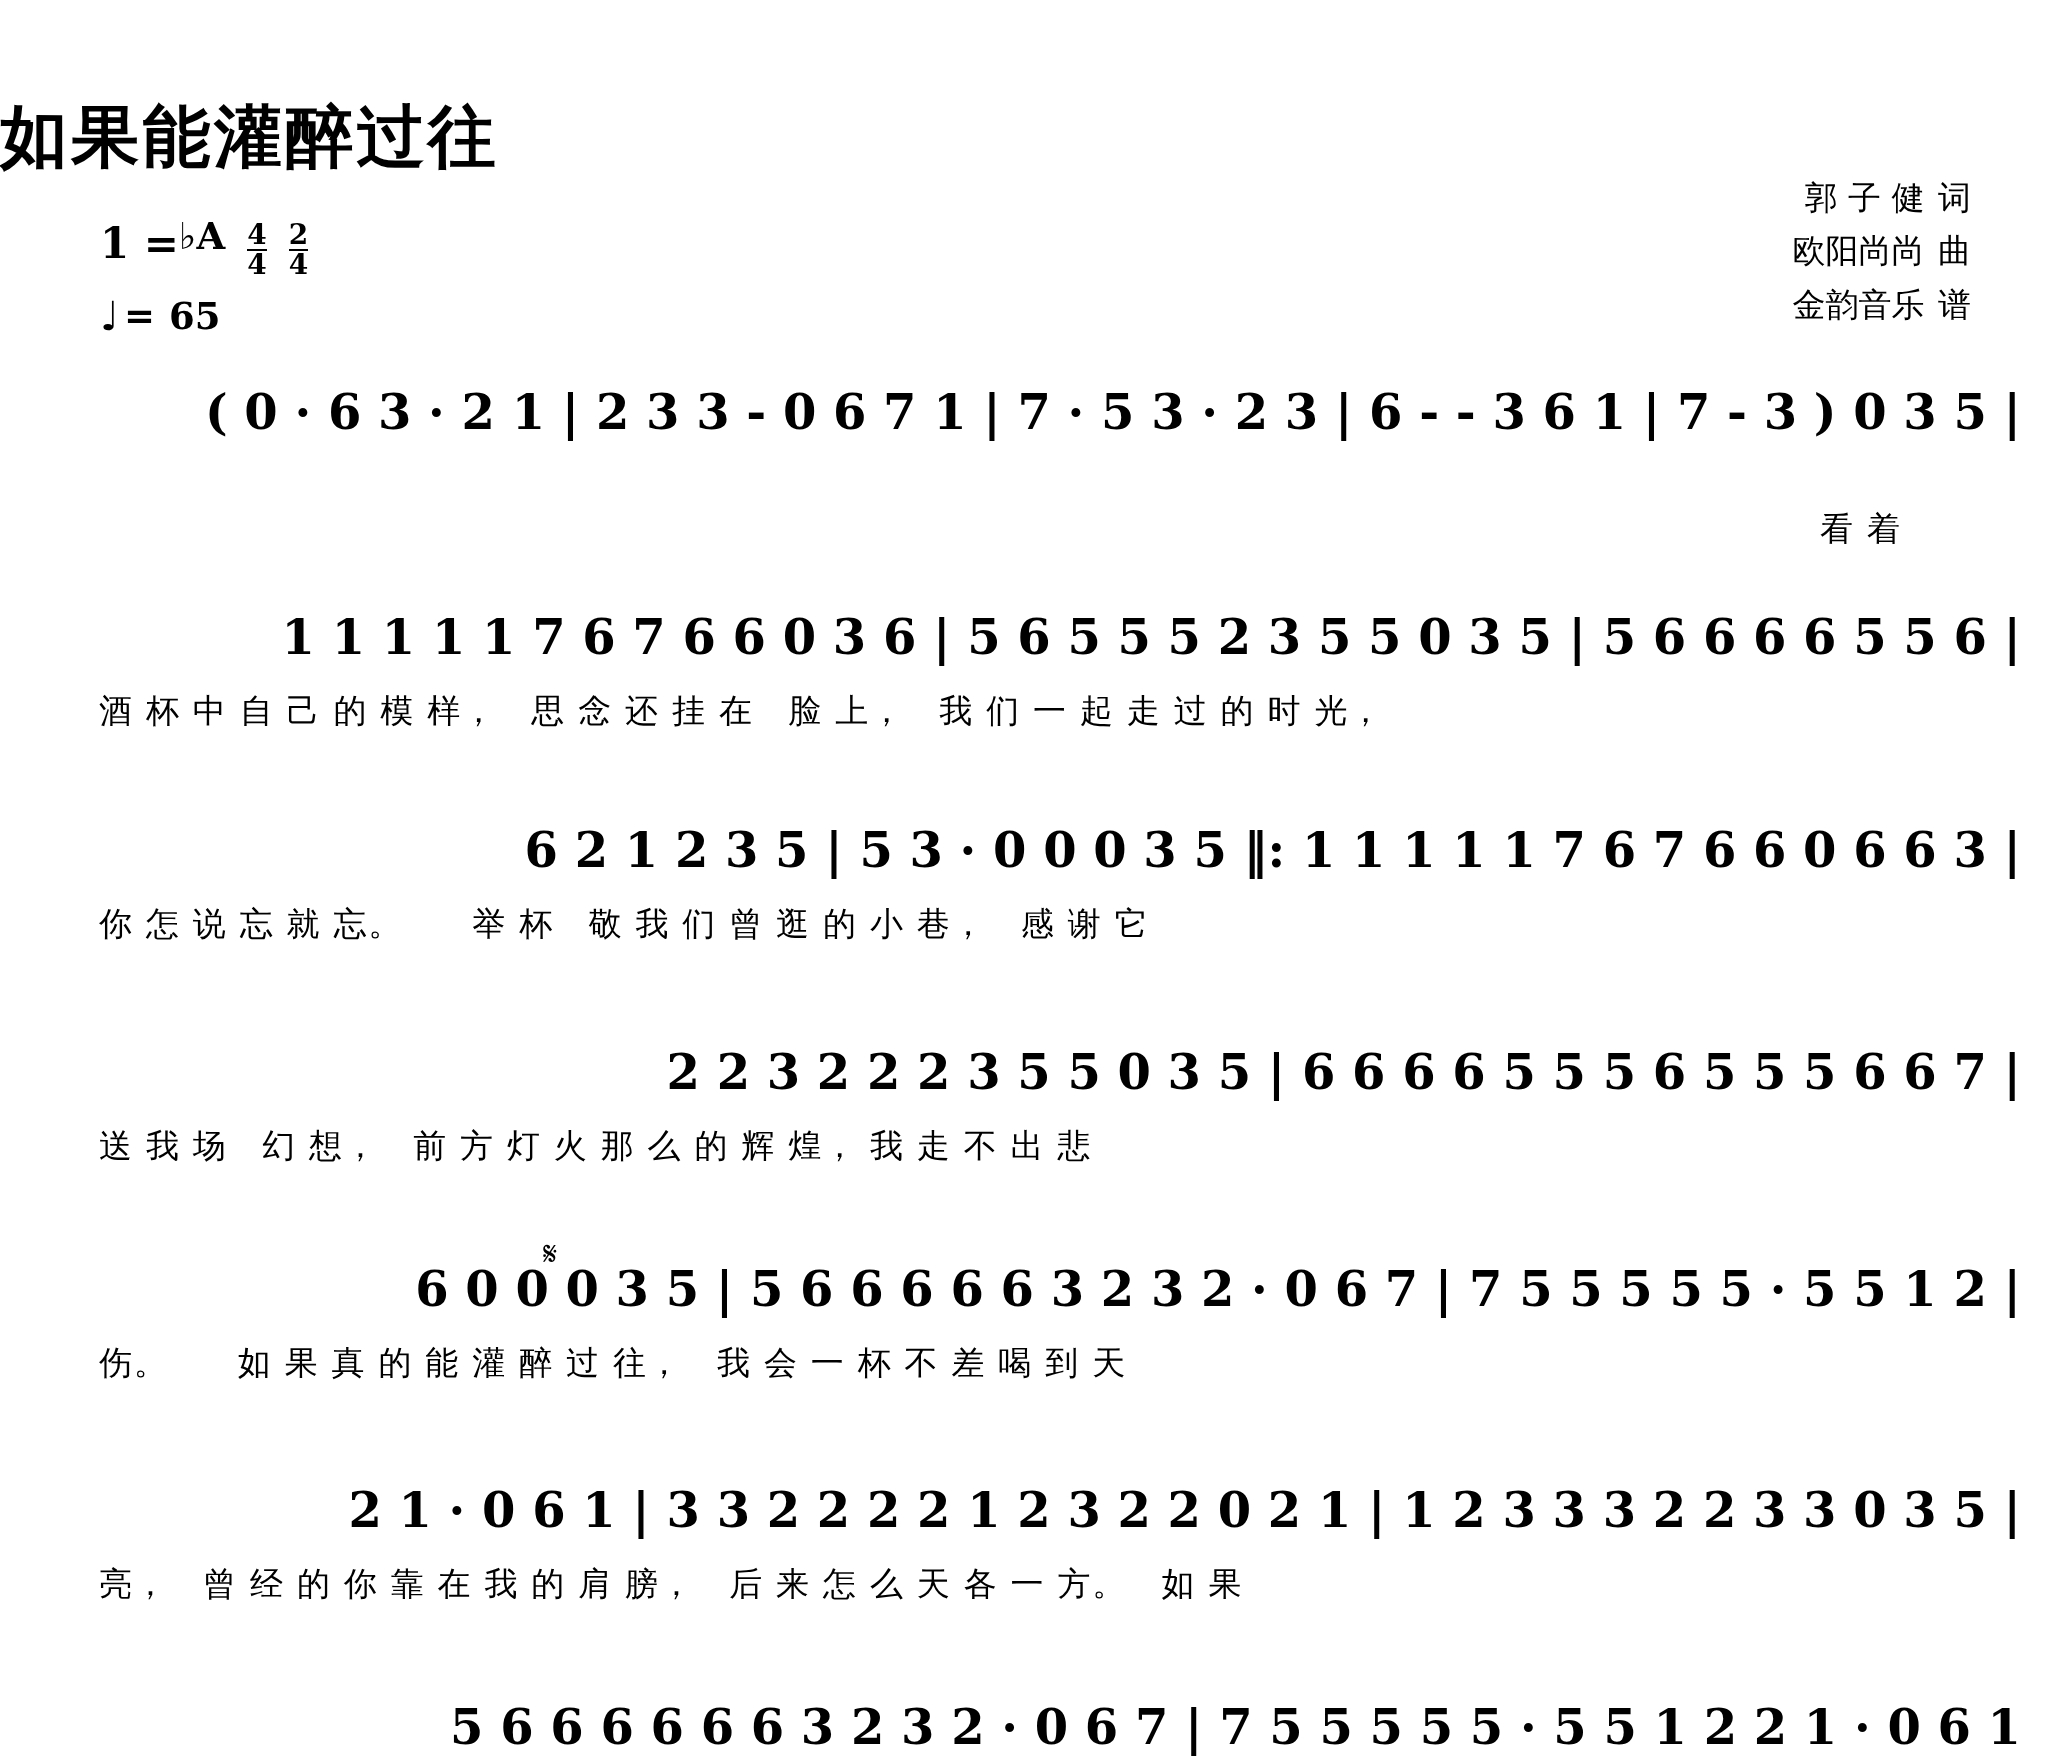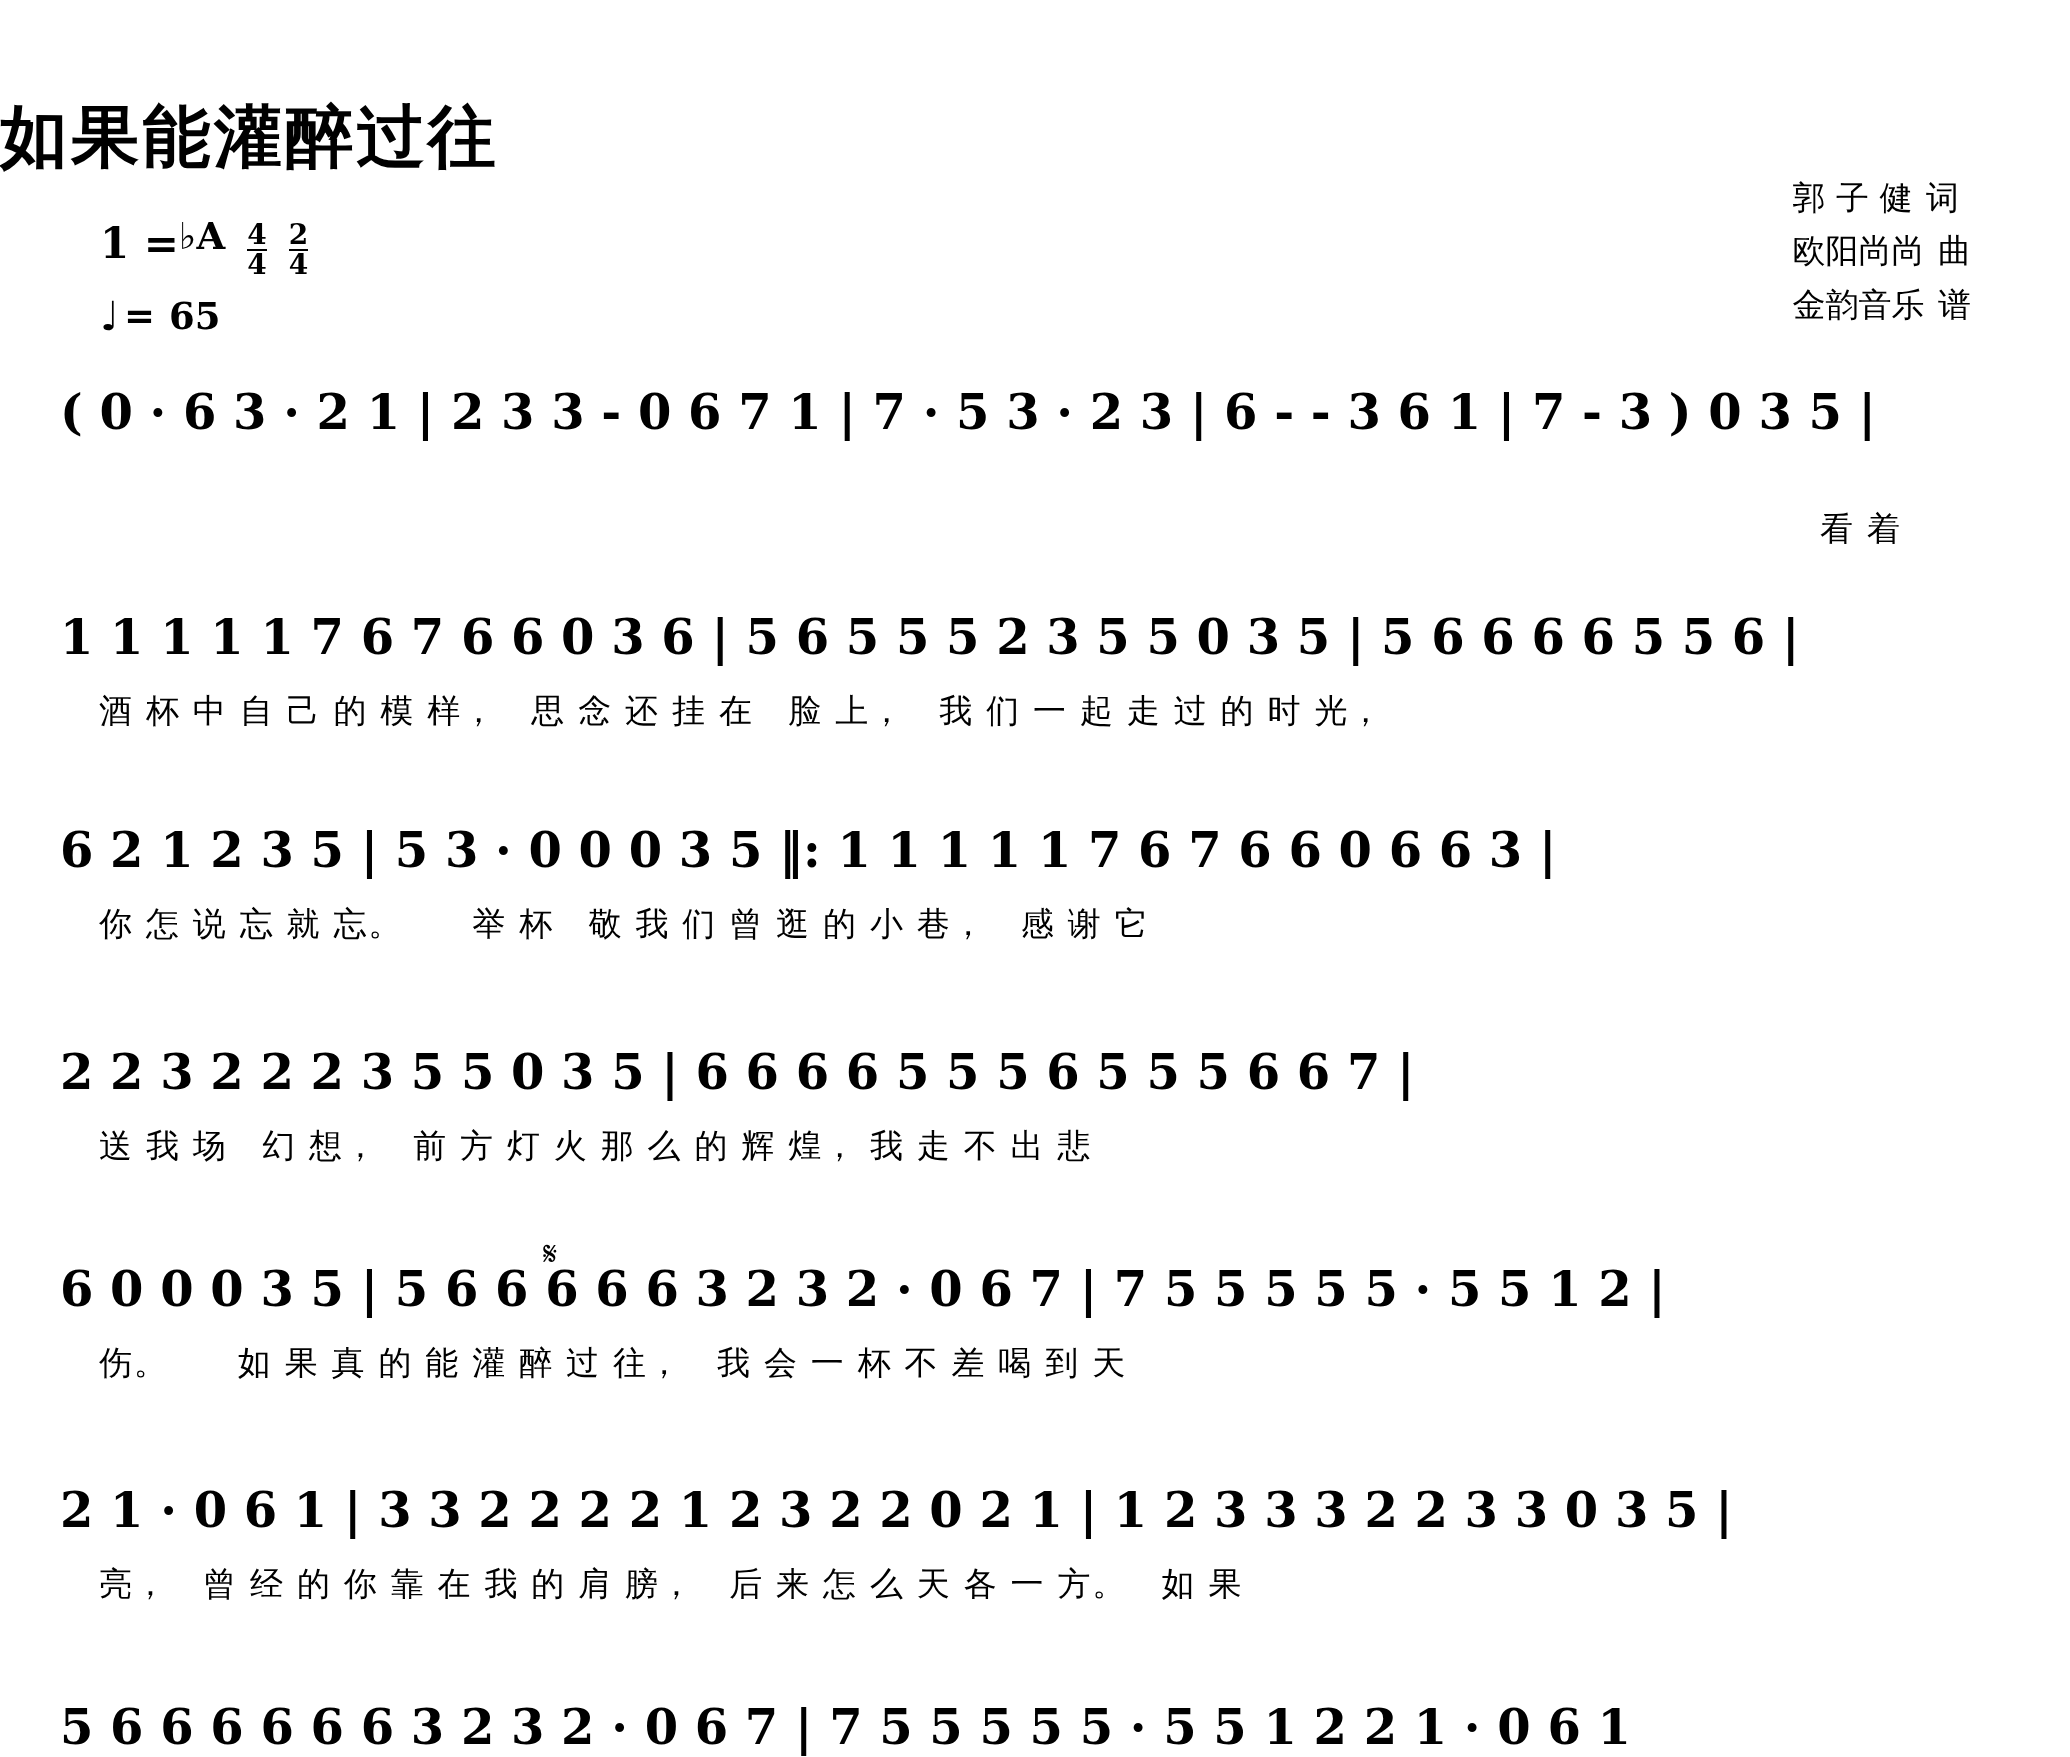--- a/index.html
+++ b/index.html
@@ -31,20 +31,21 @@
     width: 2071px;
     font-family: "DejaVu Sans", sans-serif;
     font-weight: bold;
     font-size: 68px;
     letter-spacing: 3.3px;
   }
   .credits {
     position: absolute;
     top: 171px;
     right: 100px;
+    text-align: right;
     font-size: 33px;
     line-height: 1.62;
     font-family: "DejaVu Sans", sans-serif;
   }
   .credits div {
     white-space: nowrap;
   }
   .credits .role {
     margin-left: 13.4px;
   }
@@ -103,20 +104,21 @@
     position: relative;
     height: 80px;
     padding-left: 60px;
     padding-right: 50px;
     box-sizing: border-box;
     white-space: nowrap;
     font-family: "DejaVu Serif", serif;
     font-size: 48px;
     font-weight: bold;
     letter-spacing: 0;
+    text-align: right;
   }
   .lyrics-row {
     position: relative;
     height: 58px;
     padding-left: 99px;
     box-sizing: border-box;
     white-space: nowrap;
     font-family: "DejaVu Sans", sans-serif;
     font-size: 33px;
     letter-spacing: 1.7px;

